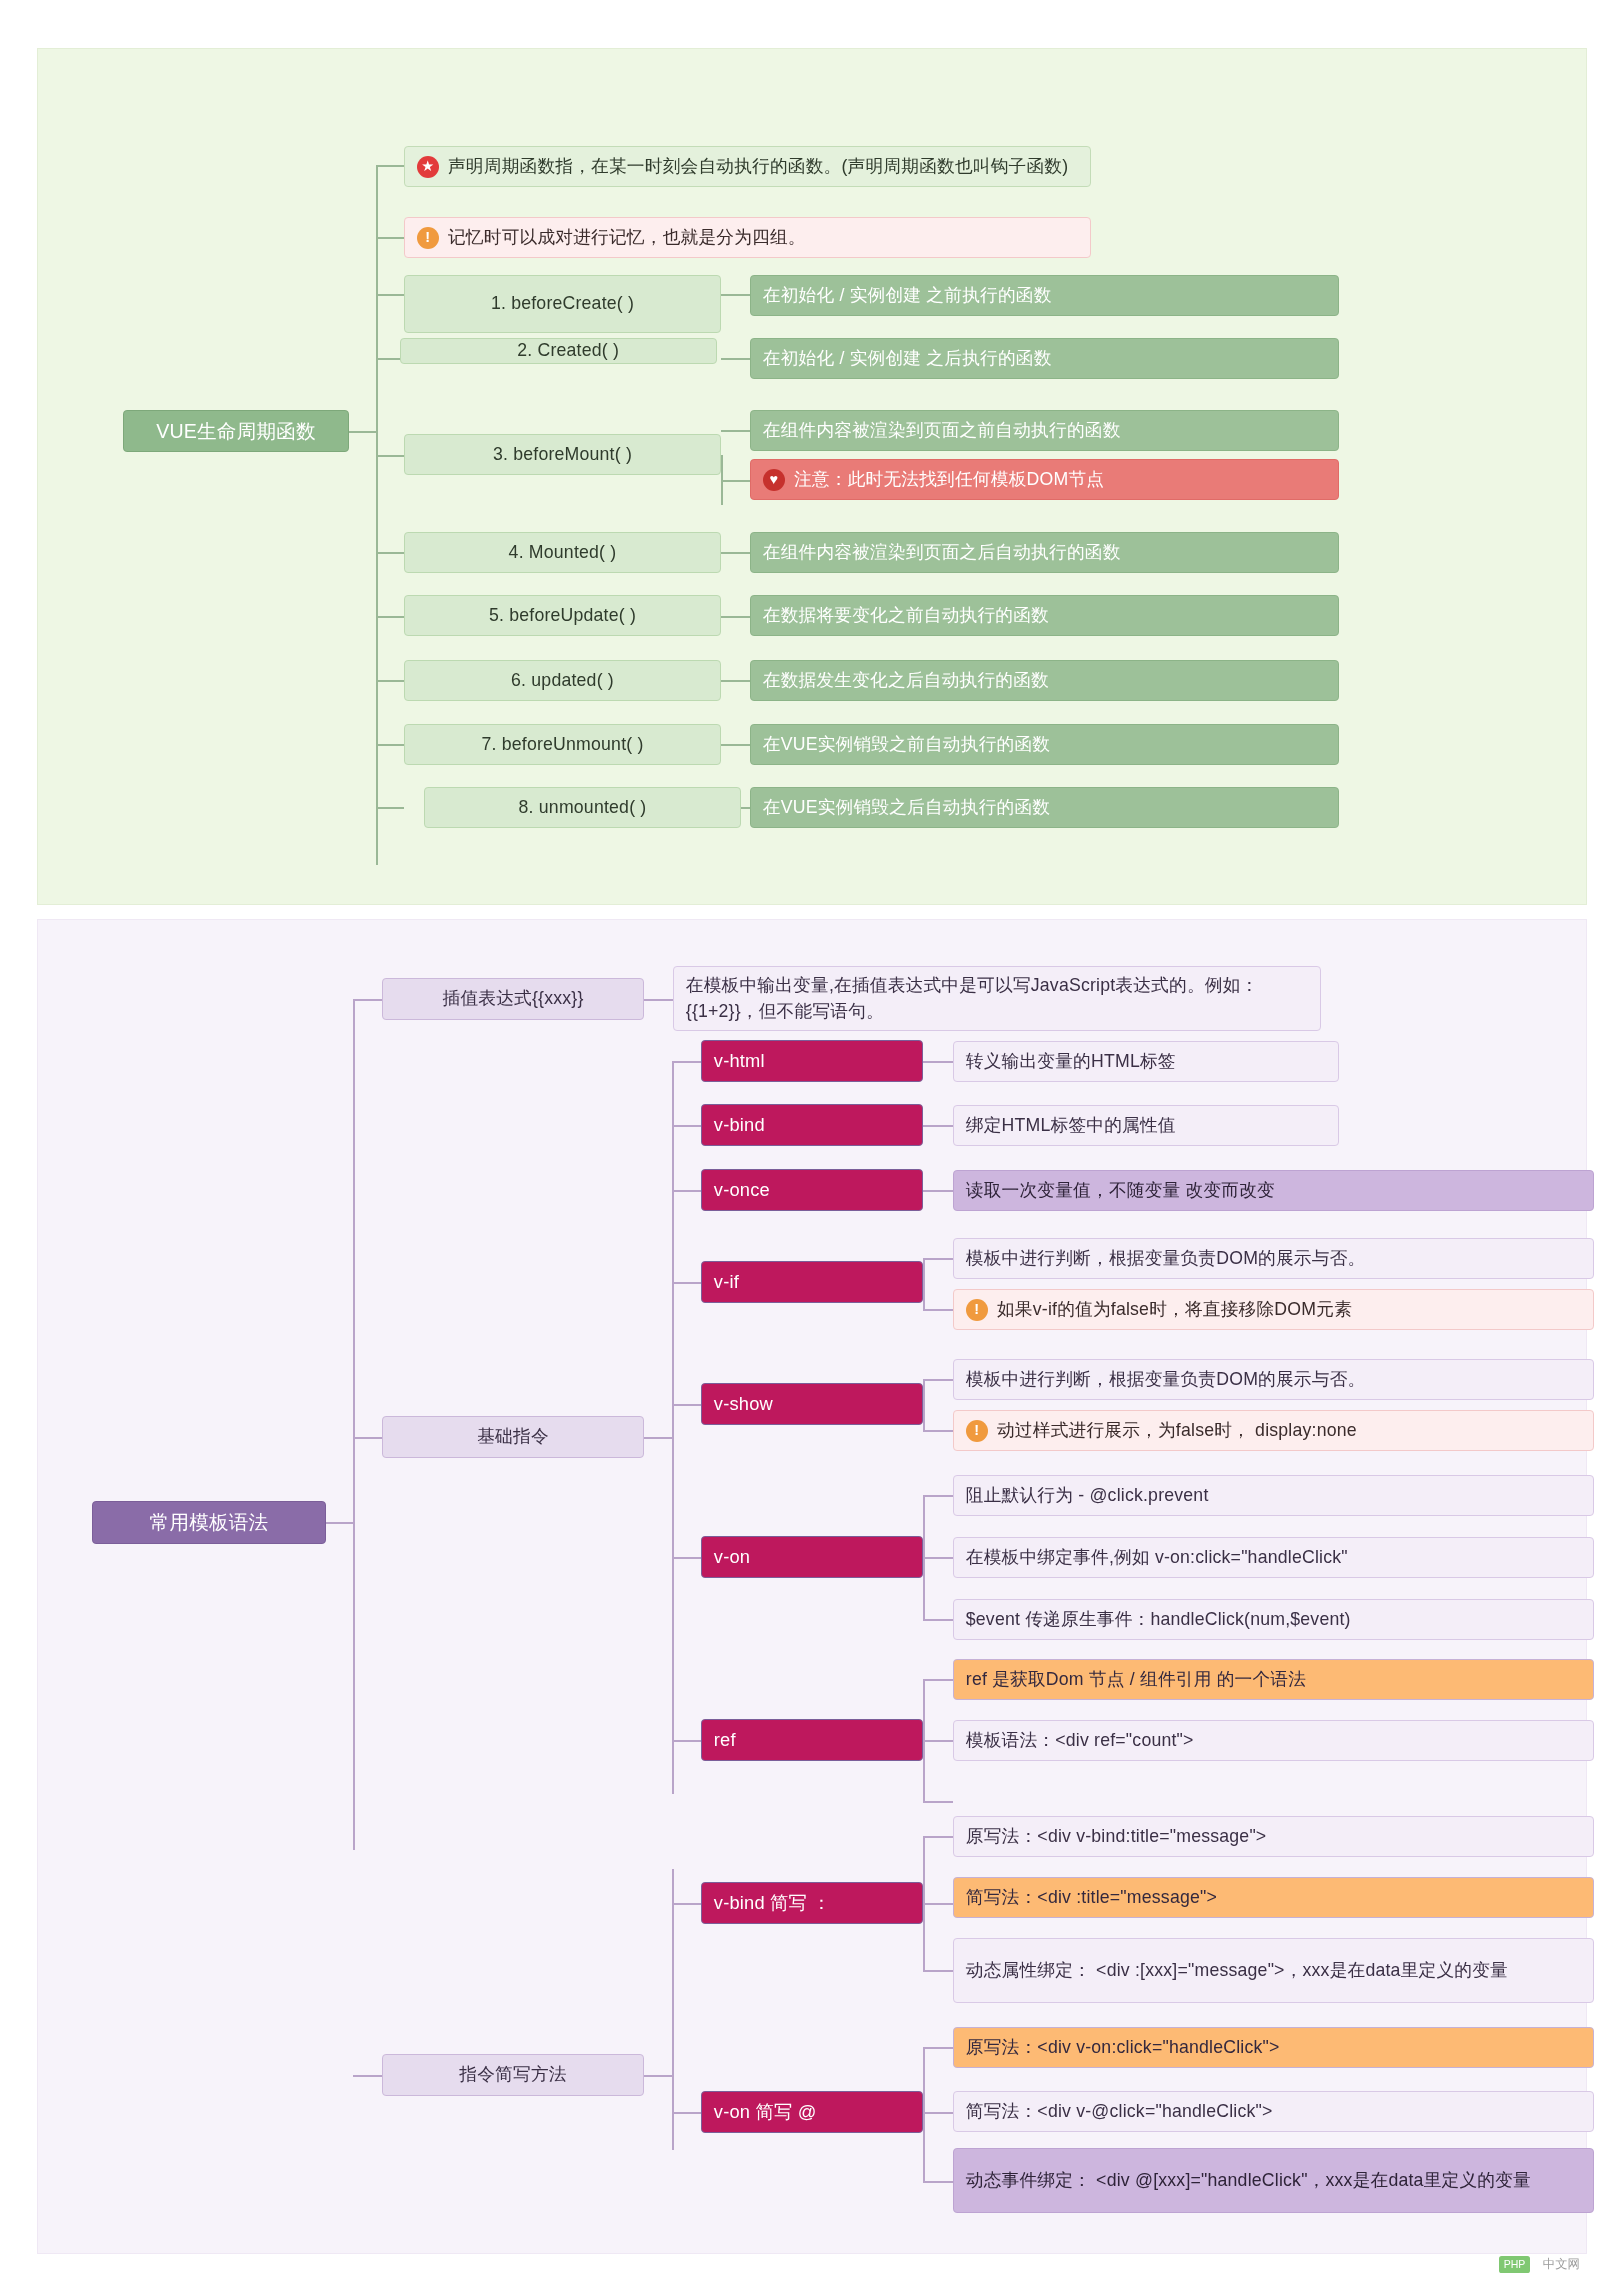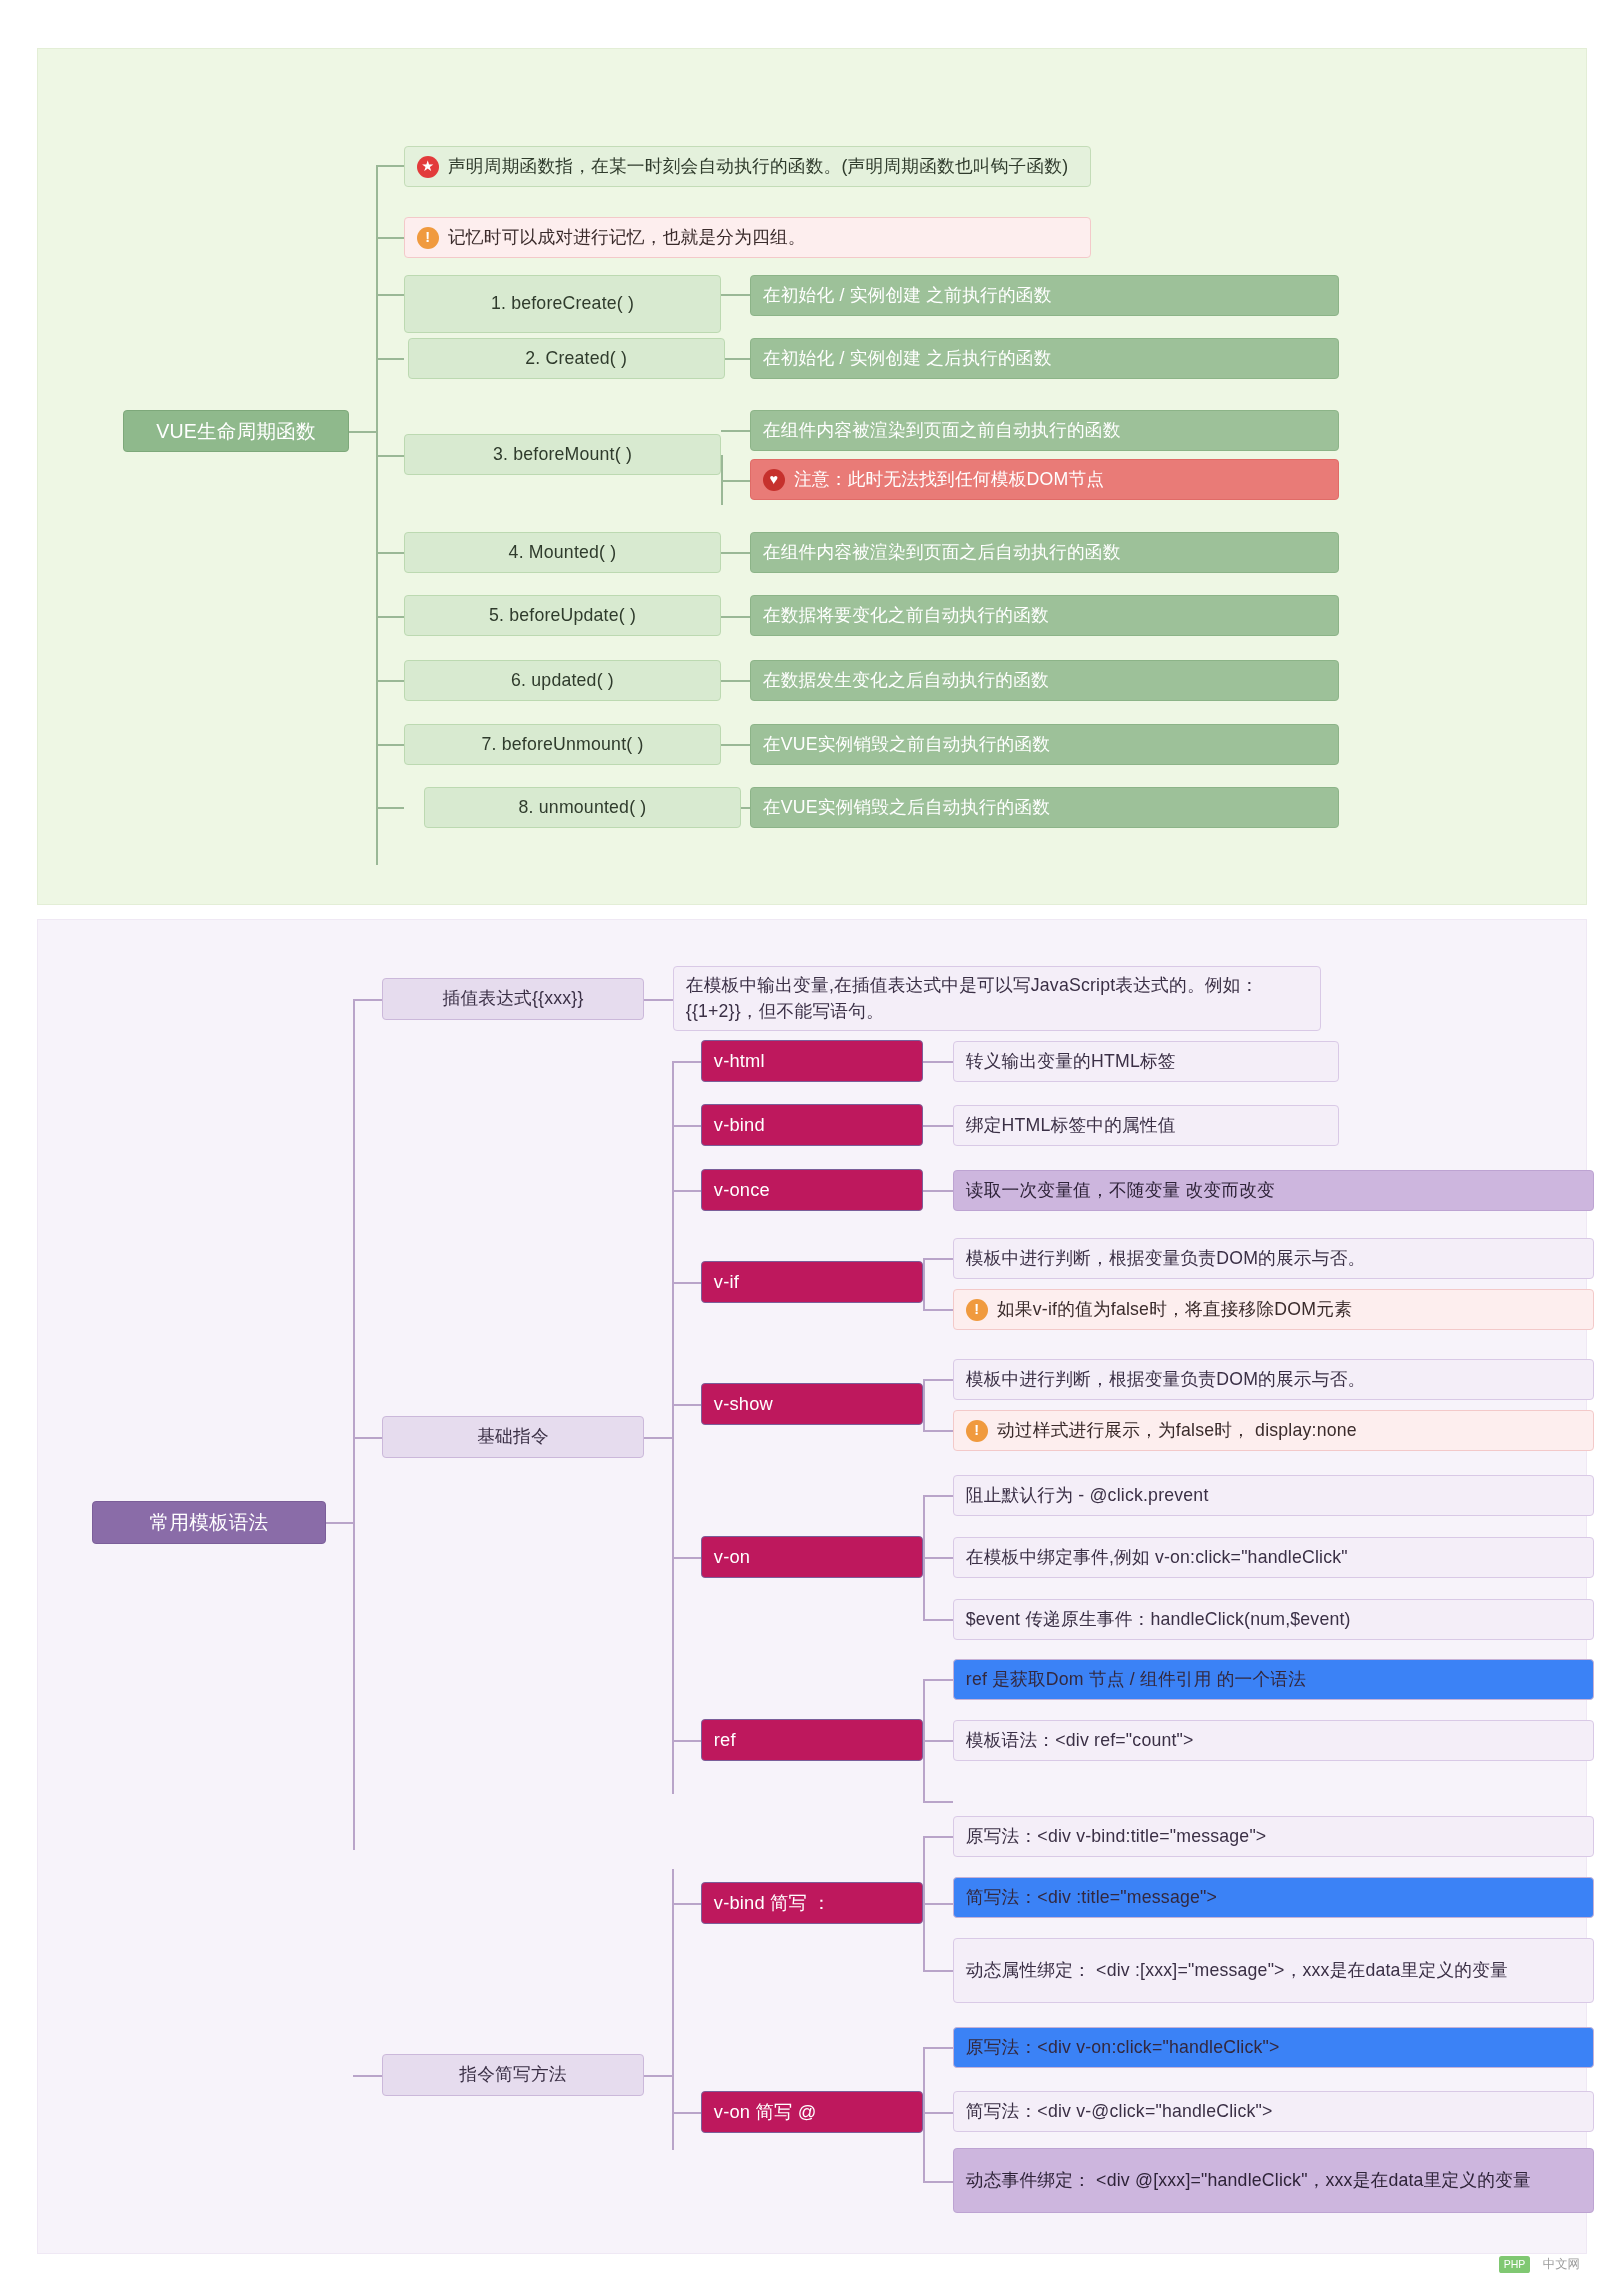--- a/index.html
+++ b/index.html
@@ -105,21 +105,21 @@
     border: 0.7px solid #7b5e99;
     color: #ffffff;
     font-size: 18.3px;
   }
   .p-desc-light {
     background: #f4eef8;
     border: 0.7px solid #d9c9e6;
     color: #3a2f45;
   }
   .p-desc-mid {
-    background: #3b82f6;
+    background: #fdba74;
     border: 0.7px solid #c6b1d6;
     color: #33283e;
   }
   .p-desc-deep {
     background: #cdb6de;
     border: 0.7px solid #bda3d2;
     color: #2e2338;
   }
   .p-warn {
     background: #fdeeee;
@@ -222,21 +222,21 @@
     <span class="txt">声明周期函数指，在某一时刻会自动执行的函数。(声明周期函数也叫钩子函数)</span>
   </div>
   <div class="node g-warn" style="left:366px; top:168px; width:687px; height:41px;">
     <span class="ic ic-excl">!</span>
     <span class="txt">记忆时可以成对进行记忆，也就是分为四组。</span>
   </div>
 
   <div class="node g-label" style="left:366px; top:226px; width:317px; height:58px;">
     <span class="txt">1.  beforeCreate( )</span>
   </div>
-  <div class="node g-label" style="left:370px; top:289px; width:317px; height:41px;padding-left:31px;">
+  <div class="node g-label" style="left:362px; top:289px; width:317px; height:26px;padding-left:31px;">
     <span class="txt">2.  Created( )</span>
   </div>
   <div class="node g-label" style="left:366px; top:385px; width:317px; height:41px;">
     <span class="txt">3.  beforeMount( )</span>
   </div>
   <div class="node g-label" style="left:366px; top:483px; width:317px; height:41px;">
     <span class="txt">4.  Mounted( )</span>
   </div>
   <div class="node g-label" style="left:366px; top:546px; width:317px; height:41px;">
     <span class="txt">5.  beforeUpdate(  )</span>

